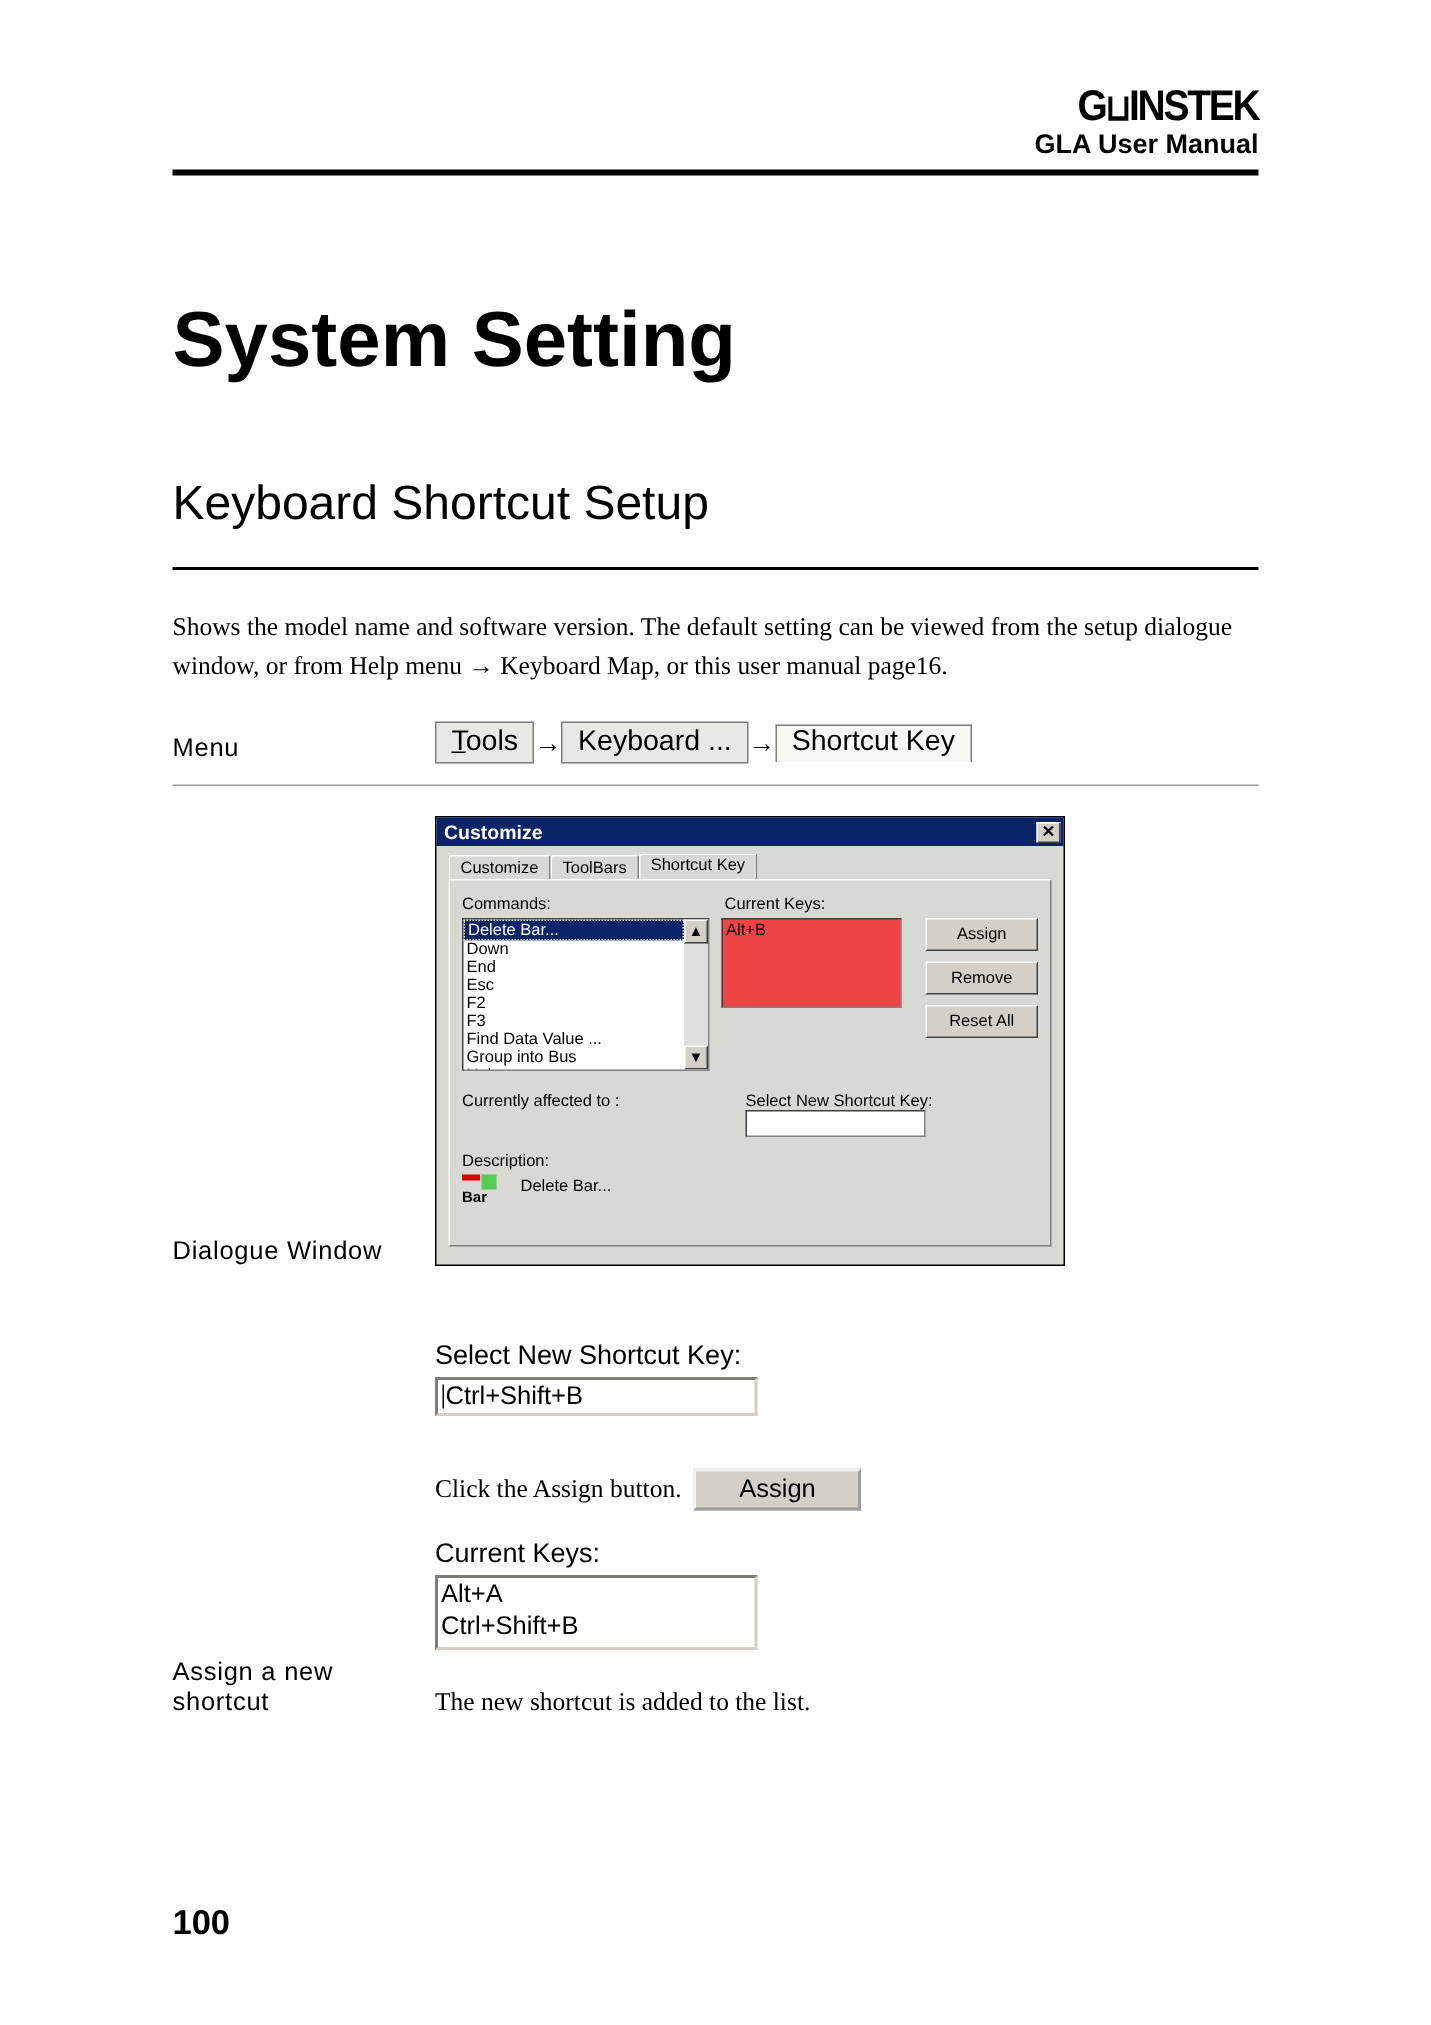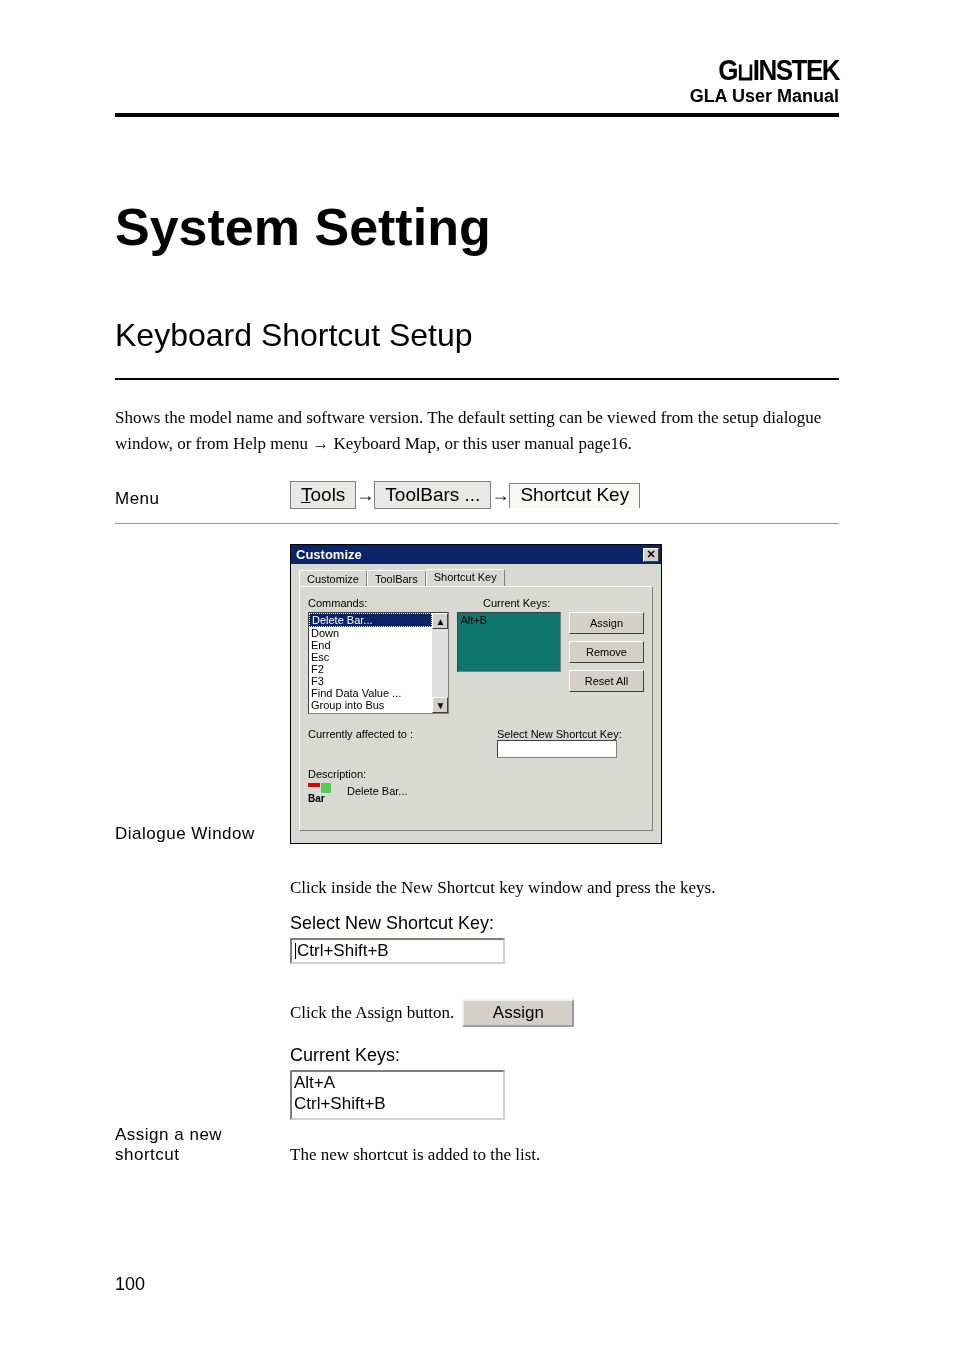--- a/index.html
+++ b/index.html
@@ -93,21 +93,21 @@
     }
     .menu-box.active {
       background: #f8f8f4;
       border-bottom: none;
       padding-top: 0px;
     }
     .arrow {
       font-size: 18px;
     }
     .dialog {
-      width: 372px;
+      width: 420px;
       background: #d9d9d4;
       border: 1px solid #000;
       font-family: 'MS Sans Serif', Tahoma, sans-serif;
       font-size: 11px;
     }
     .dialog-titlebar {
       background: #0a246a;
       color: #fff;
       display: flex;
       justify-content: space-between;
@@ -235,21 +235,21 @@
       border-bottom-color: #404040;
       font-size: 11px;
       font-family: inherit;
       display: flex;
       align-items: center;
       justify-content: center;
     }
     .keys-box {
       width: 120px;
       height: 60px;
-      background: #0f766e;
+      background: #ef4444;
       border: 1px solid #808080;
       border-top-color: #404040;
       border-left-color: #404040;
       font-size: 11px;
       padding: 1px 2px;
     }
     .small-input {
       width: 120px;
       height: 18px;
       background: #fff;
@@ -349,22 +349,22 @@
     }
     .body-text {
       font-size: 17px;
       margin-top: 25px;
     }
     .page-number {
       position: absolute;
       bottom: 55px;
       left: 115px;
       font-family: 'Trebuchet MS', Arial, sans-serif;
-      font-weight: normal;
-      font-size: 18px;
+      font-weight: bold;
+      font-size: 23px;
       text-align: center;
     }
     .tools-underline {
       text-decoration: underline;
     }
   </style>
 </head>
 <body>
 
 <div class="header">
@@ -377,21 +377,21 @@
 <h2 class="section-title">Keyboard Shortcut Setup</h2>
 
 <p class="intro-text">Shows the model name and software version. The default setting can be viewed from the setup dialogue window, or from Help menu  →  Keyboard Map, or this user manual page16.</p>
 
 <div class="row">
   <div class="row-label">Menu</div>
   <div class="row-content">
     <div class="menu-path">
       <span class="menu-box"><span class="tools-underline">T</span><span>ools</span></span>
       <span class="arrow">→</span>
-      <span class="menu-box">ToolBars ...</span>
+      <span class="menu-box">Keyboard ...</span>
       <span class="arrow">→</span>
       <span class="menu-box active">Shortcut Key</span>
     </div>
   </div>
 </div>
 
 <div class="row noborder">
   <div class="row-label">Dialogue Window</div>
   <div class="row-content">
     <div class="dialog">
@@ -462,21 +462,20 @@
           </div>
         </div>
       </div>
     </div>
   </div>
 </div>
 
 <div class="row noborder" style="margin-top:20px;">
   <div class="row-label">Assign a new shortcut</div>
   <div class="row-content">
-    <div>Click inside the New Shortcut key window and press the keys.</div>
 
     <div class="shortcut-label">Select New Shortcut Key:</div>
     <div class="shortcut-input shortcut-cursor">
         <span>Ctrl+Shift+B</span>
       </div>
 
     <div class="inline-row">
       <span>Click the Assign button.</span>
       <span class="assign-btn">Assign</span>
     </div>

